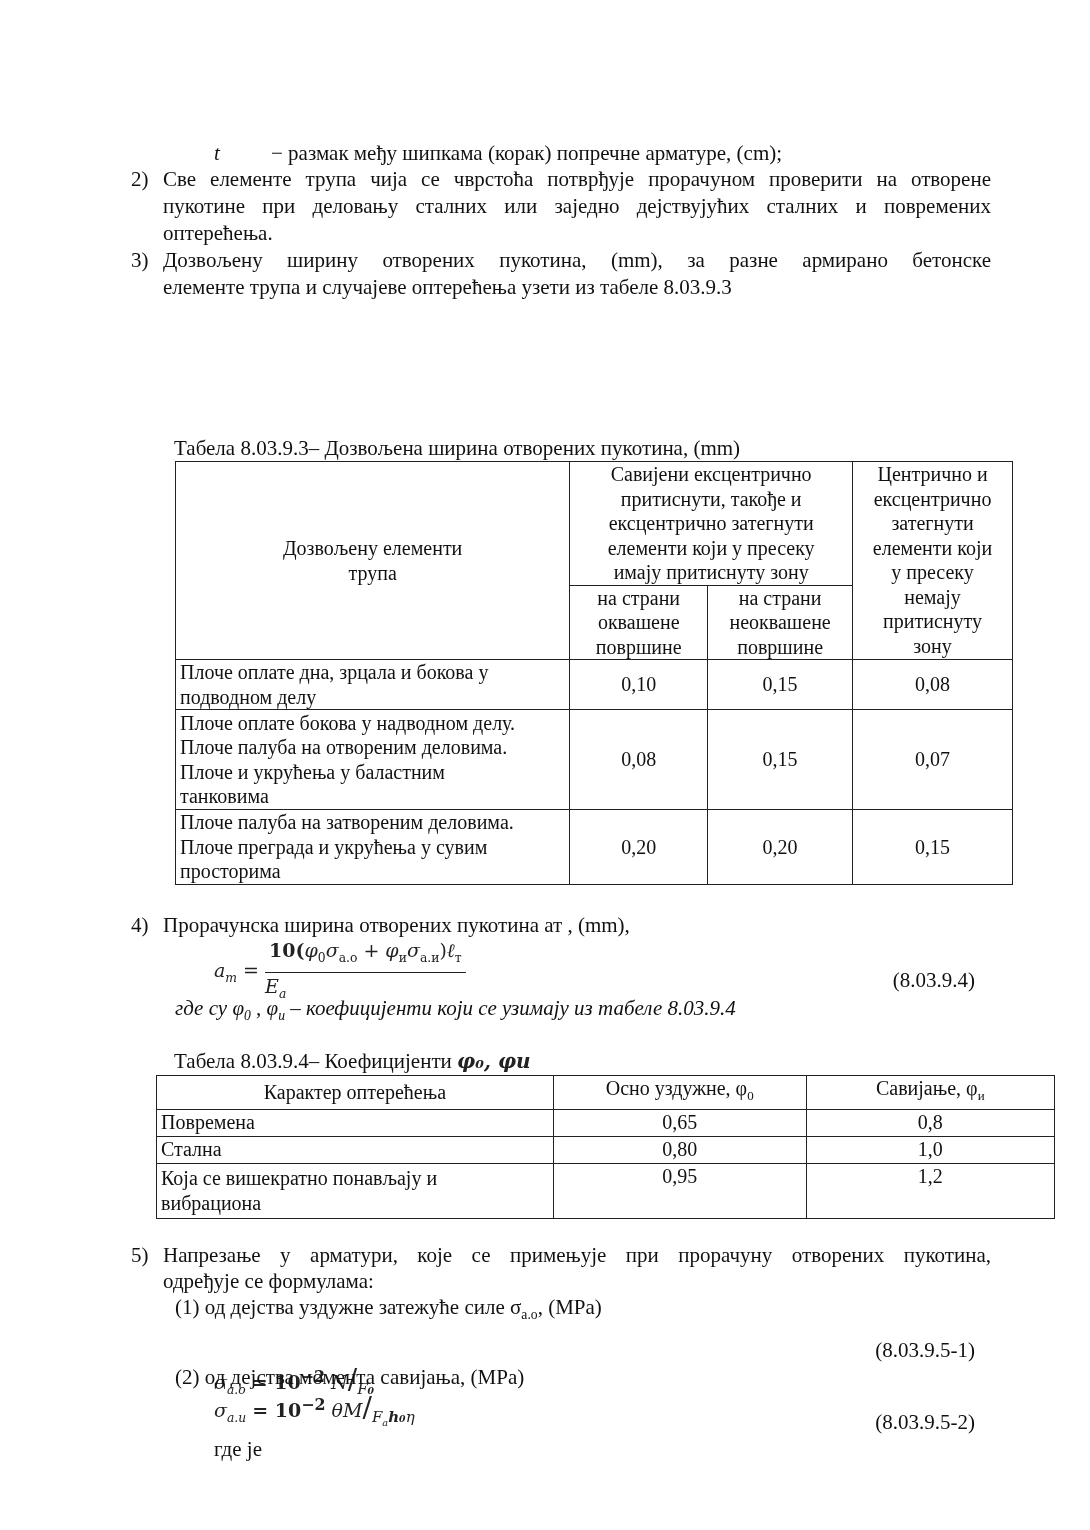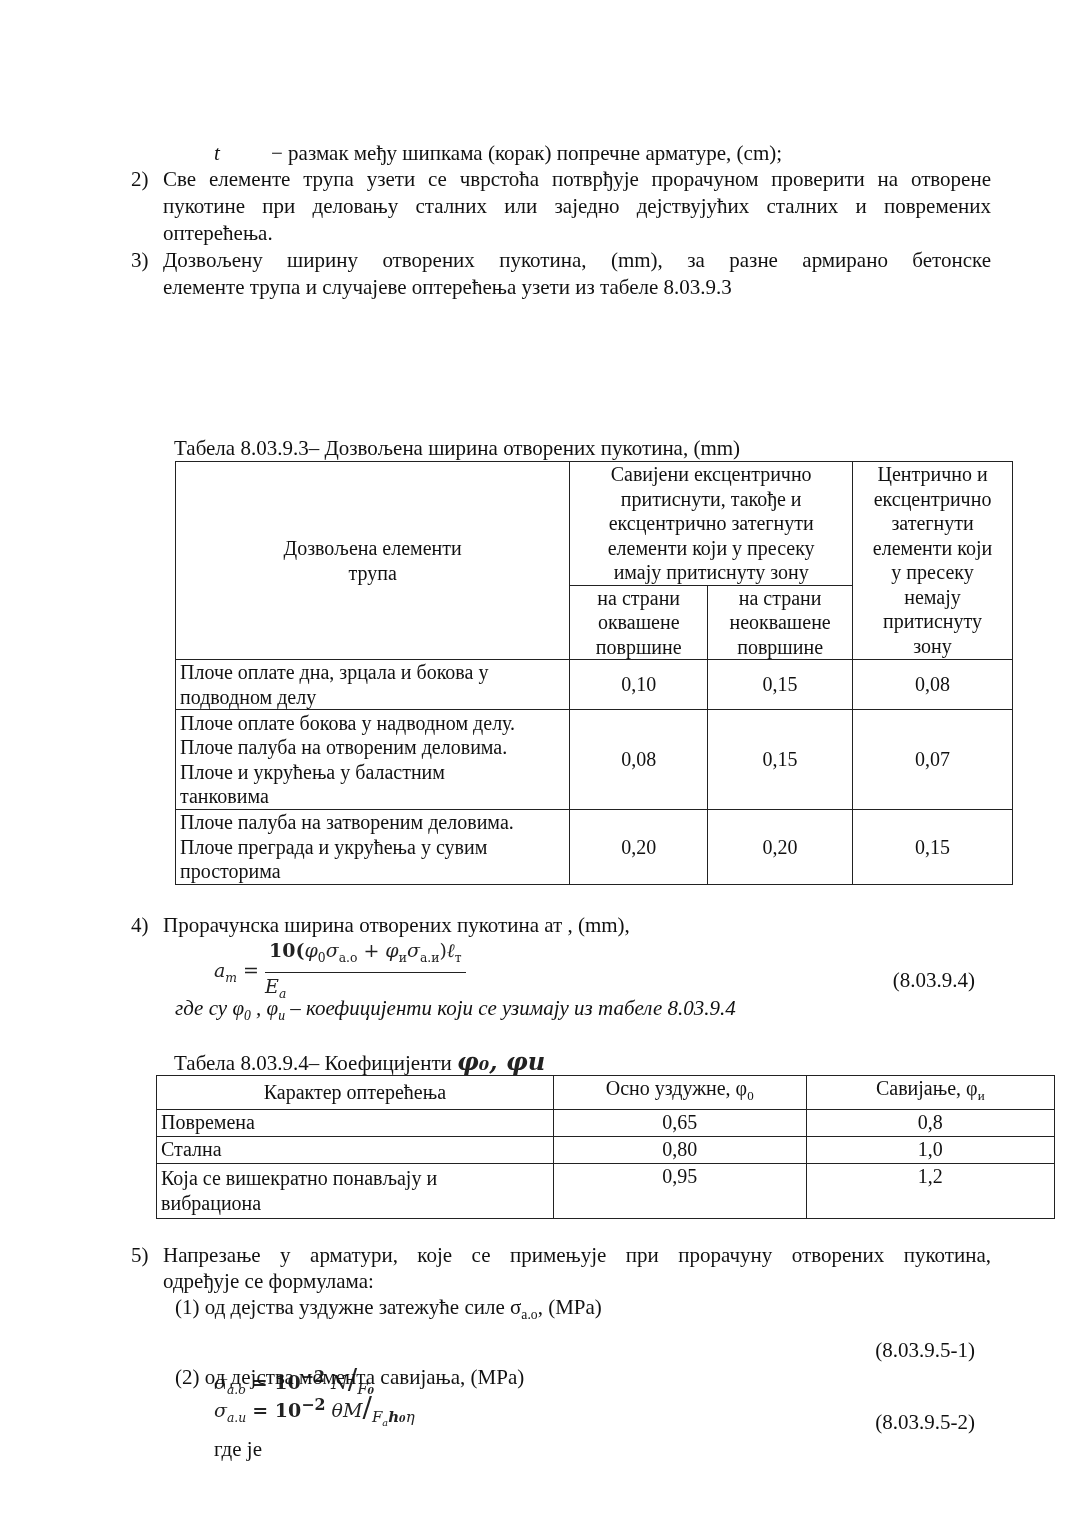--- a/index.html
+++ b/index.html
@@ -22,21 +22,21 @@
 </head>
 <body>
 
 <div class="abs" style="left:214px; top:141px;">
   <i>t</i>
 </div>
 <div class="abs" style="left:271px; top:141px;">− размак међу шипкама (корак) попречне арматуре, (cm);</div>
 
 <div>
   <div class="num" style="left:131px; top:167px;">2)</div>
-  <div class="abs justfull" style="left:163px; top:167px; width:828px;">Све елементе трупа узети се чврстоћа потврђује прорачуном проверити на отворене</div>
+  <div class="abs justfull" style="left:163px; top:167px; width:828px;">Све елементе трупа чија се чврстоћа потврђује прорачуном проверити на отворене</div>
   <div class="abs justfull" style="left:163px; top:194px; width:828px;">пукотине при деловању сталних или заједно дејствујућих сталних и повремених</div>
   <div class="abs" style="left:163px; top:221px;">оптерећења.</div>
 </div>
 
 <div>
   <div class="num" style="left:131px; top:248px;">3)</div>
   <div class="abs justfull" style="left:163px; top:248px; width:828px;">Дозвољену ширину отворених пукотина, (mm), за разне армирано бетонске</div>
   <div class="abs" style="left:163px; top:275px;">елементе трупа и случајеве оптерећења узети из табеле 8.03.9.3</div>
 </div>
 
@@ -44,21 +44,21 @@
 <table class="abs" style="left:175px; top:461px; width:838px;">
   <colgroup>
       <col style="width:395px">
       <col style="width:138px">
       <col style="width:145px">
       <col style="width:160px">
     </colgroup>
   <tbody>
       <tr style="height:123px">
     <td class="c" rowspan="2">
-      <div>Дозвољена елементи</div>
+      <div>Дозвољену елементи</div>
           <div>трупа</div>
     </td>
     <td class="c" colspan="2" style="vertical-align:top;">
       <div>Савијени ексцентрично</div>
           <div>притиснути, такође и</div>
           <div>ексцентрично затегнути</div>
           <div>елементи који у пресеку</div>
           <div>имају притиснуту зону</div>
     </td>
     <td class="c" rowspan="2" style="vertical-align:top;">
@@ -125,21 +125,21 @@
     <span class="top" style="font-style:normal;"><b>10(</b><i>φ</i><sub>0</sub><i>σ</i><sub>а.о</sub> + <i>φ</i><sub>и</sub><i>σ</i><sub>а.и</sub>)<i>ℓ</i><sub>т</sub></span>
     <span class="bot"><i>E</i><sub>а</sub></span>
   </span>
 </div>
 <div class="eqnum" style="top:968px;">(8.03.9.4)</div>
 <div class="abs" style="left:175px; top:996px;font-style:italic;">
   <span>где су φ</span><sub>0</sub><span> , φ</span><sub>и</sub><span> – коефицијенти који се узимају из табеле 8.03.9.4</span>
 </div>
 
 <div class="abs" style="left:174px; top:1049px;">
-  <span>Табела 8.03.9.4– Коефицијенти </span><b class="eq" style="font-size:24px;">φ₀, φи</b>
+  <span>Табела 8.03.9.4– Коефицијенти </span><b class="eq" style="font-size:20px;">φ₀, φи</b>
 </div>
 <table class="abs" style="left:156px; top:1075px; width:899px;font-family:Liberation Serif, serif;">
   <colgroup>
       <col style="width:361px">
       <col style="width:230px">
       <col style="width:226px">
     </colgroup>
   <tbody>
       <tr style="height:27px">
     <td class="c">Карактер оптерећења</td>

